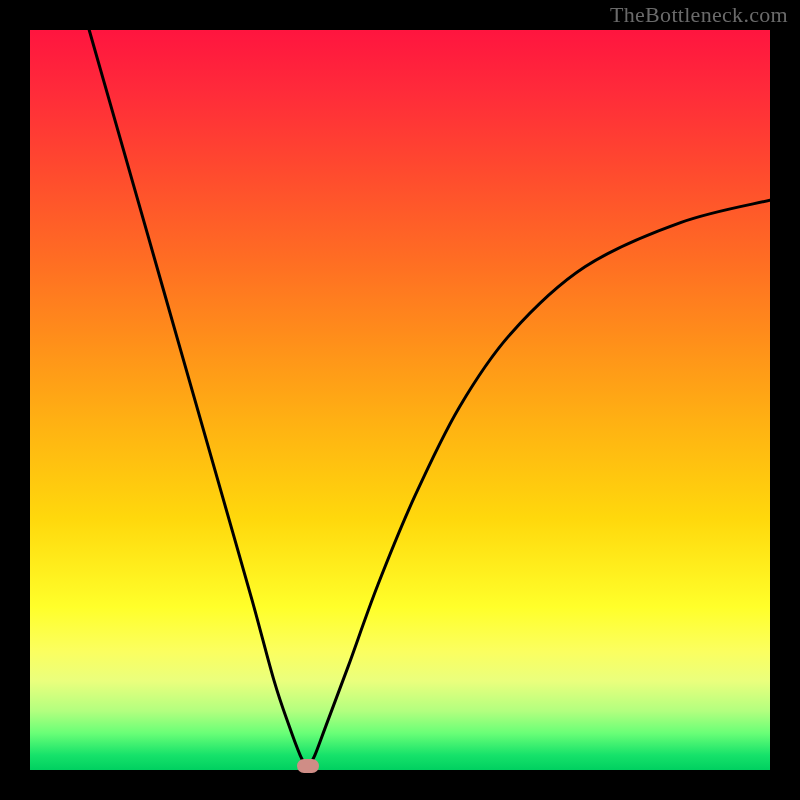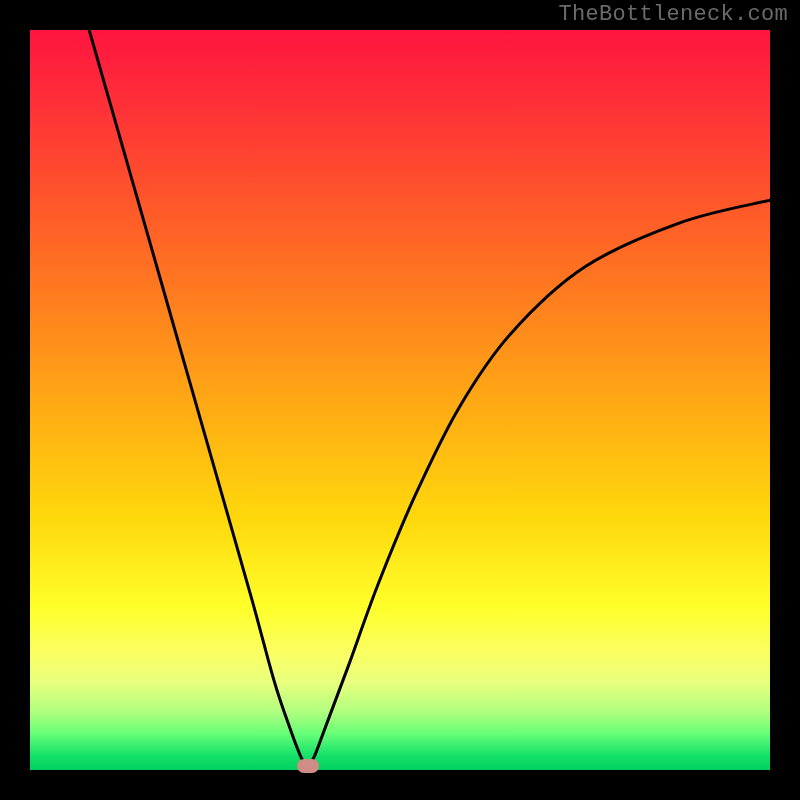--- a/index.html
+++ b/index.html
@@ -30,21 +30,21 @@
       #b3ff7f 92%,
       #6aff77 95%,
       #16e26a 98%,
       #00d060 100%
     );
   }
   .attribution {
     position: absolute;
     top: 2px;
     right: 12px;
-    font-family: Liberation Mono, monospace;
+    font-family: Liberation Serif, serif;
     font-size: 22px;
     color: #6a6a6a;
     letter-spacing: 0.3px;
   }
   svg.curve {
     position: absolute;
     left: 0; top: 0;
     width: 100%; height: 100%;
   }
   .minpoint {

